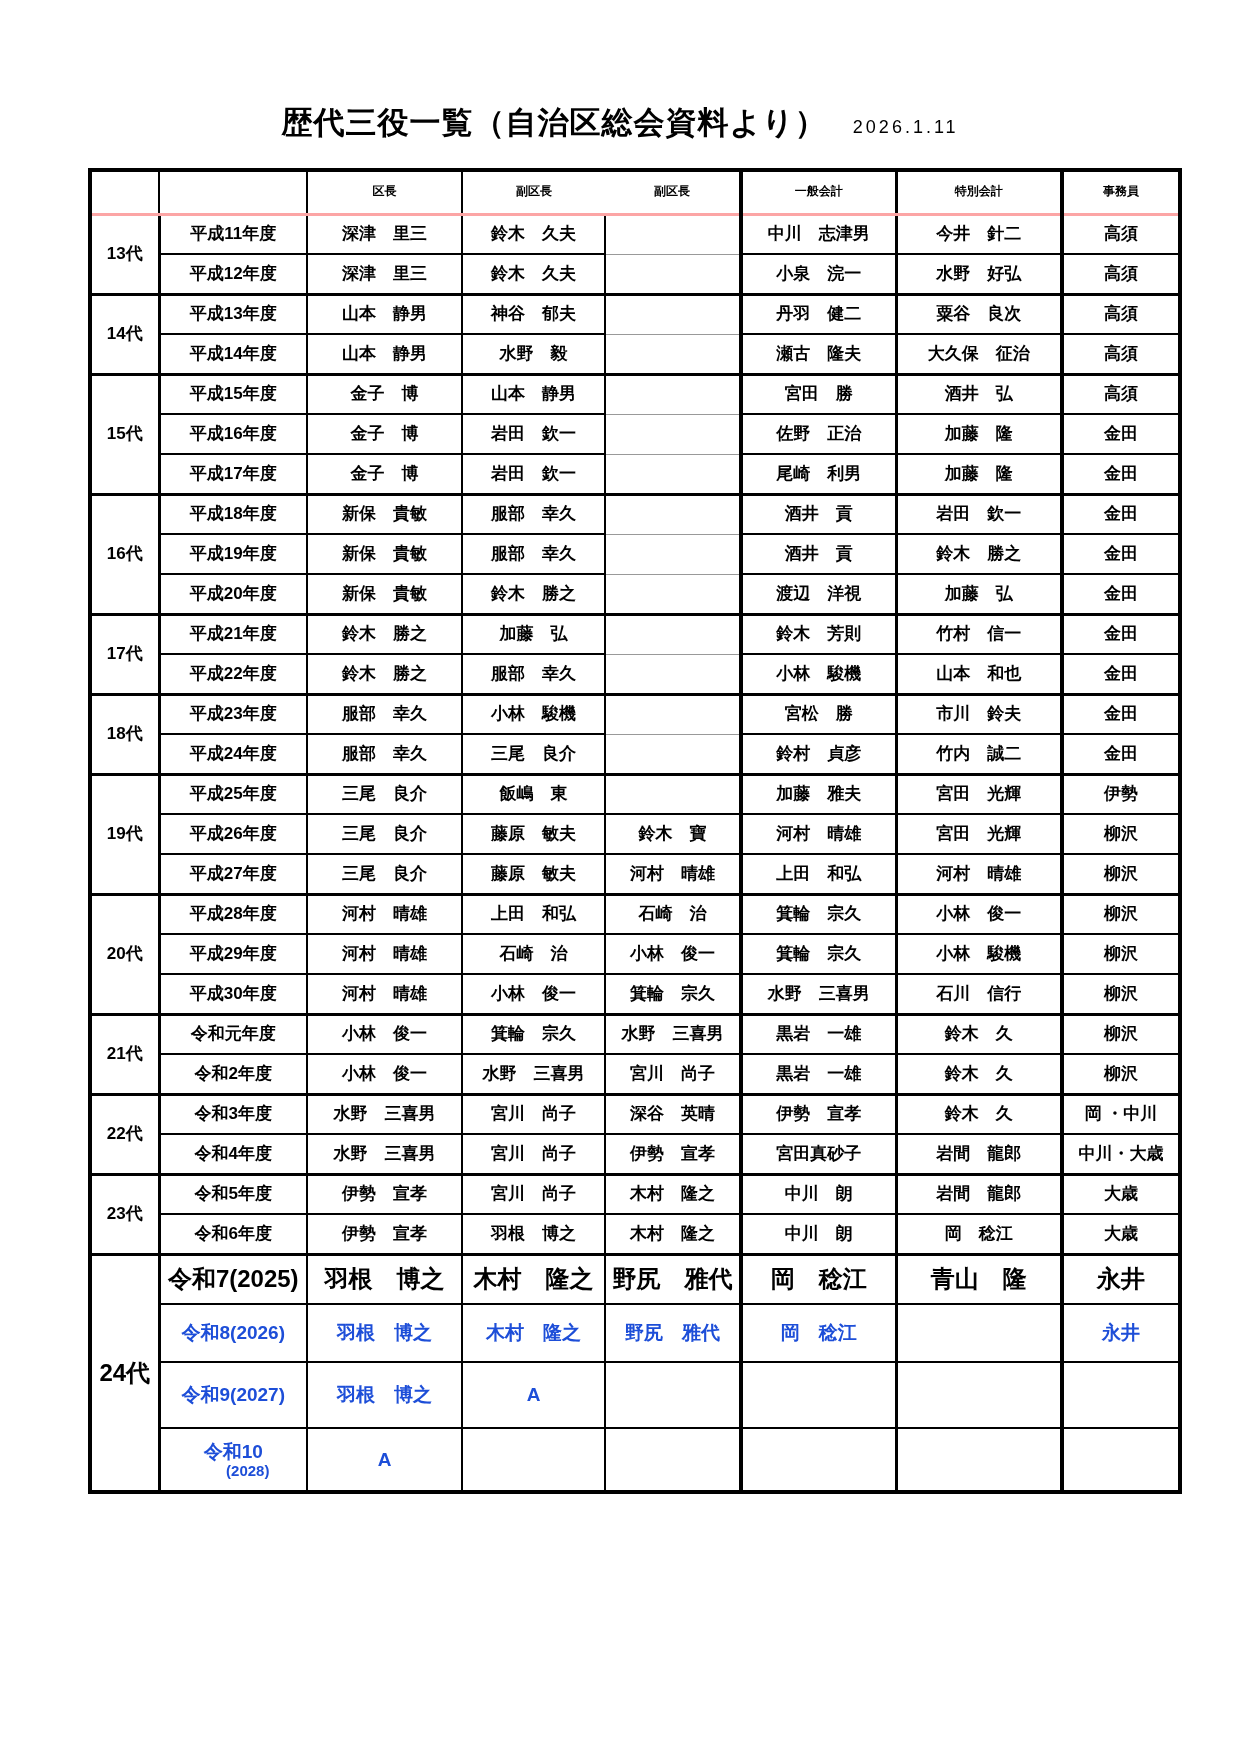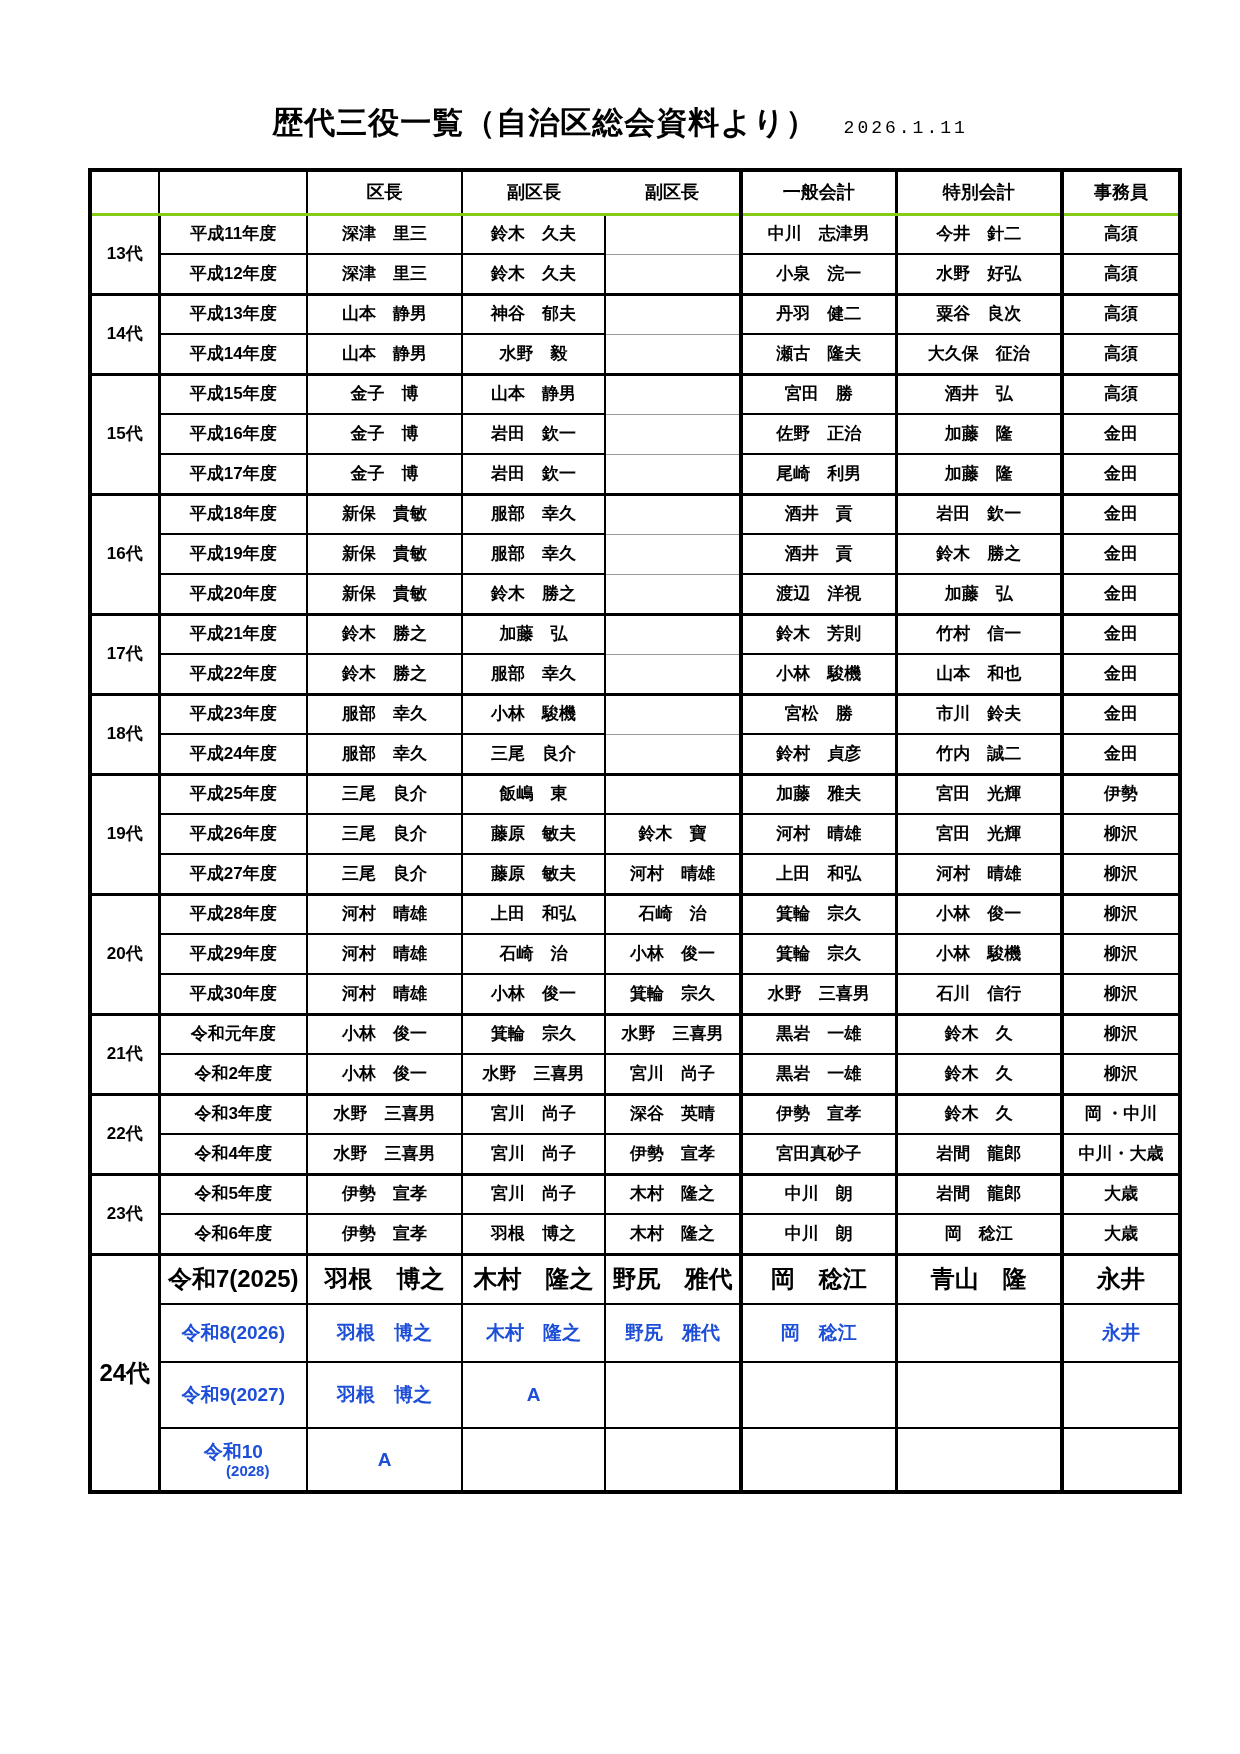--- a/index.html
+++ b/index.html
@@ -1,30 +1,30 @@
 <!DOCTYPE html>
 <html><head>
 <meta charset="utf-8">
 <style>
   html,body{margin:0;padding:0;background:#ffffff;}
   body{width:1240px;height:1754px;position:relative;
        font-family:"Liberation Sans","DejaVu Sans",sans-serif;color:#000;}
   .titlebar{position:absolute;top:102px;left:0;width:1240px;text-align:center;white-space:nowrap;}
   .title{font-size:31px;font-weight:bold;letter-spacing:1px;}
-  .docdate{font-size:18px;font-weight:normal;margin-left:26px;letter-spacing:3px;font-family:Liberation Mono, monospace;}
+  .docdate{font-size:18px;font-weight:normal;margin-left:26px;letter-spacing:3px;}
   table.roster{position:absolute;left:88px;top:168px;border-collapse:collapse;table-layout:fixed;
                border:4px solid #000;}
   col.c-gen{width:69px;}  col.c-year{width:148px;} col.c-kucho{width:155px;}
   col.c-fuku1{width:143px;} col.c-fuku2{width:136px;} col.c-ippan{width:155px;}
   col.c-tokubetsu{width:166px;} col.c-jimuin{width:118px;}
   td{border:2px solid #000;padding:0 2px;text-align:center;vertical-align:middle;
      font-size:17px;font-weight:600;line-height:1.15;overflow:hidden;white-space:nowrap;}
   tr{height:40px;}
   tr.hdr{height:44px;}
-  tr.hdr td{border-bottom:3px solid #84cc16;font-size:18px;}
+  tr.hdr td{border-bottom:3px solid #fca5a5;font-size:12px;}
   td.hd-fuku1{border-right:none;}
   td.hd-fuku2{border-left:none;}
   td.year{border-left:3px solid #000;}
   td.ippan{border-left:4px solid #000;}
   td.tokubetsu{border-left:3px solid #000;}
   td.jimuin{border-left:4px solid #000;}
   tr.gs td{border-top:3px solid #000;}
   td.ghost{border-top:1px solid #999;border-bottom:1px solid #999;}
   tr.lg td{font-size:24px;margin-left:12px;}
   tr.blue td{font-size:19px;}

